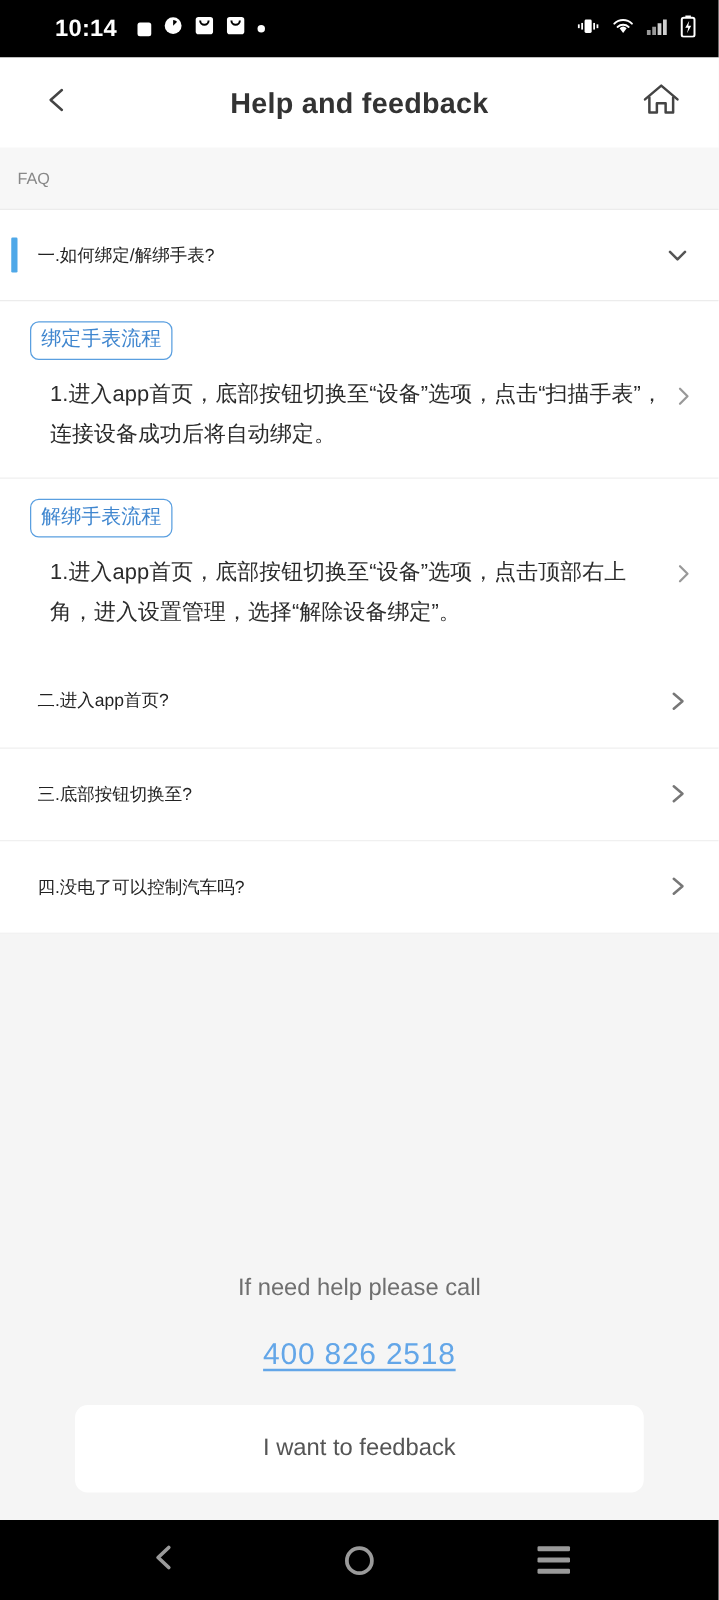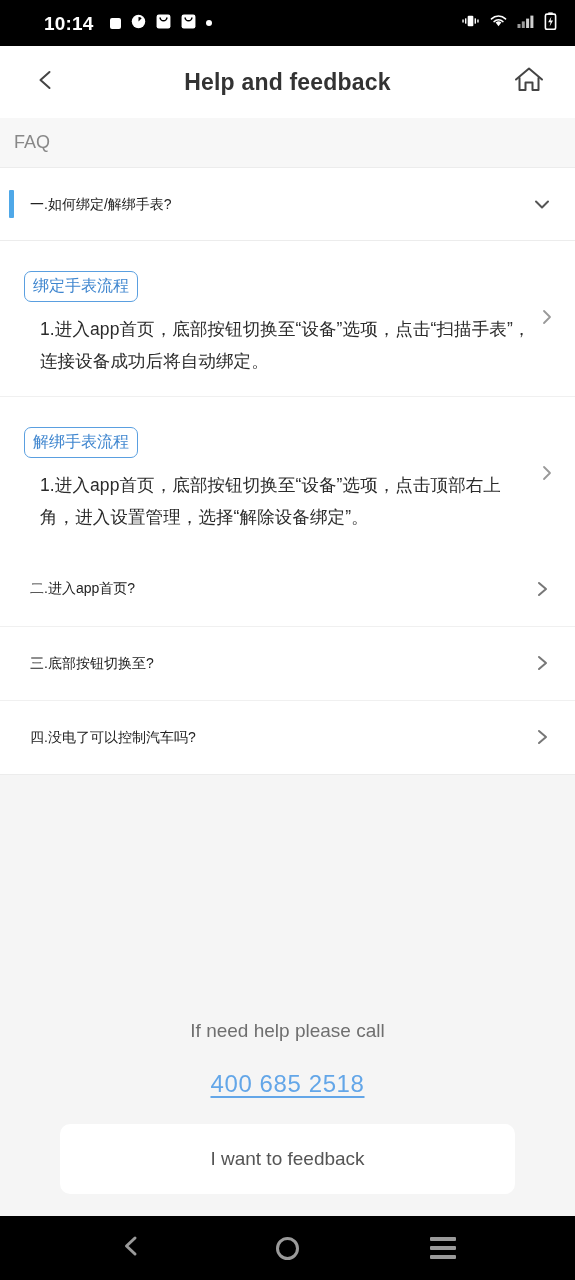--- a/index.html
+++ b/index.html
@@ -78,21 +78,21 @@
     pointer-events: none;
   }
 
   
   .faq-band {
     height: 50px;
     background: #f7f7f7;
     display: flex;
     align-items: center;
     padding: 0 14px;
-    font-size: 18px;
+    font-size: 13px;
     color: #888888;
     flex: 0 0 auto;
     border-bottom: 1px solid #ececec;
   }
 
   
   .list { background: #ffffff; flex: 0 0 auto; }
 
   .q-row {
     position: relative;
@@ -128,21 +128,21 @@
     width: 22px; height: 22px;
     display: flex; align-items: center; justify-content: center;
   }
   .chev svg { display: block; }
 
   
   .answers { background: #ffffff; }
   .ans-card {
     position: relative;
     background: #ffffff;
-    padding: 30px 44px 18px 24px;
+    padding: 16px 44px 18px 24px;
     border-top: 1px solid #f0f0f0;
   }
   .ans-card:first-child { border-top: 1px solid #ececec; }
   .badge {
     display: inline-block;
     border: 1px solid #5a9fe0;
     border-radius: 7px;
     color: #3f86cf;
     font-size: 16px;
     line-height: 1;
@@ -377,21 +377,21 @@
           </svg>
       </span>
     </div>
 
   </div>
 
   <div class="filler"></div>
 
   <div class="footer">
     <div class="call-label">If need help please call</div>
-    <a class="phone-link" href="#">400 685 2518</a>
+    <a class="phone-link" href="#">400 826 2518</a>
     <button class="fb-btn">I want to feedback</button>
   </div>
 
   <div class="navbar">
     <div class="nav-btn">
       <span>
         <svg width="26" height="26" viewBox="0 0 26 26">
             <polyline points="16,5 7.5,13 16,21" fill="none" stroke="#9a9a9a" stroke-width="3" stroke-linecap="round" stroke-linejoin="round"></polyline>
           </svg>
       </span>

